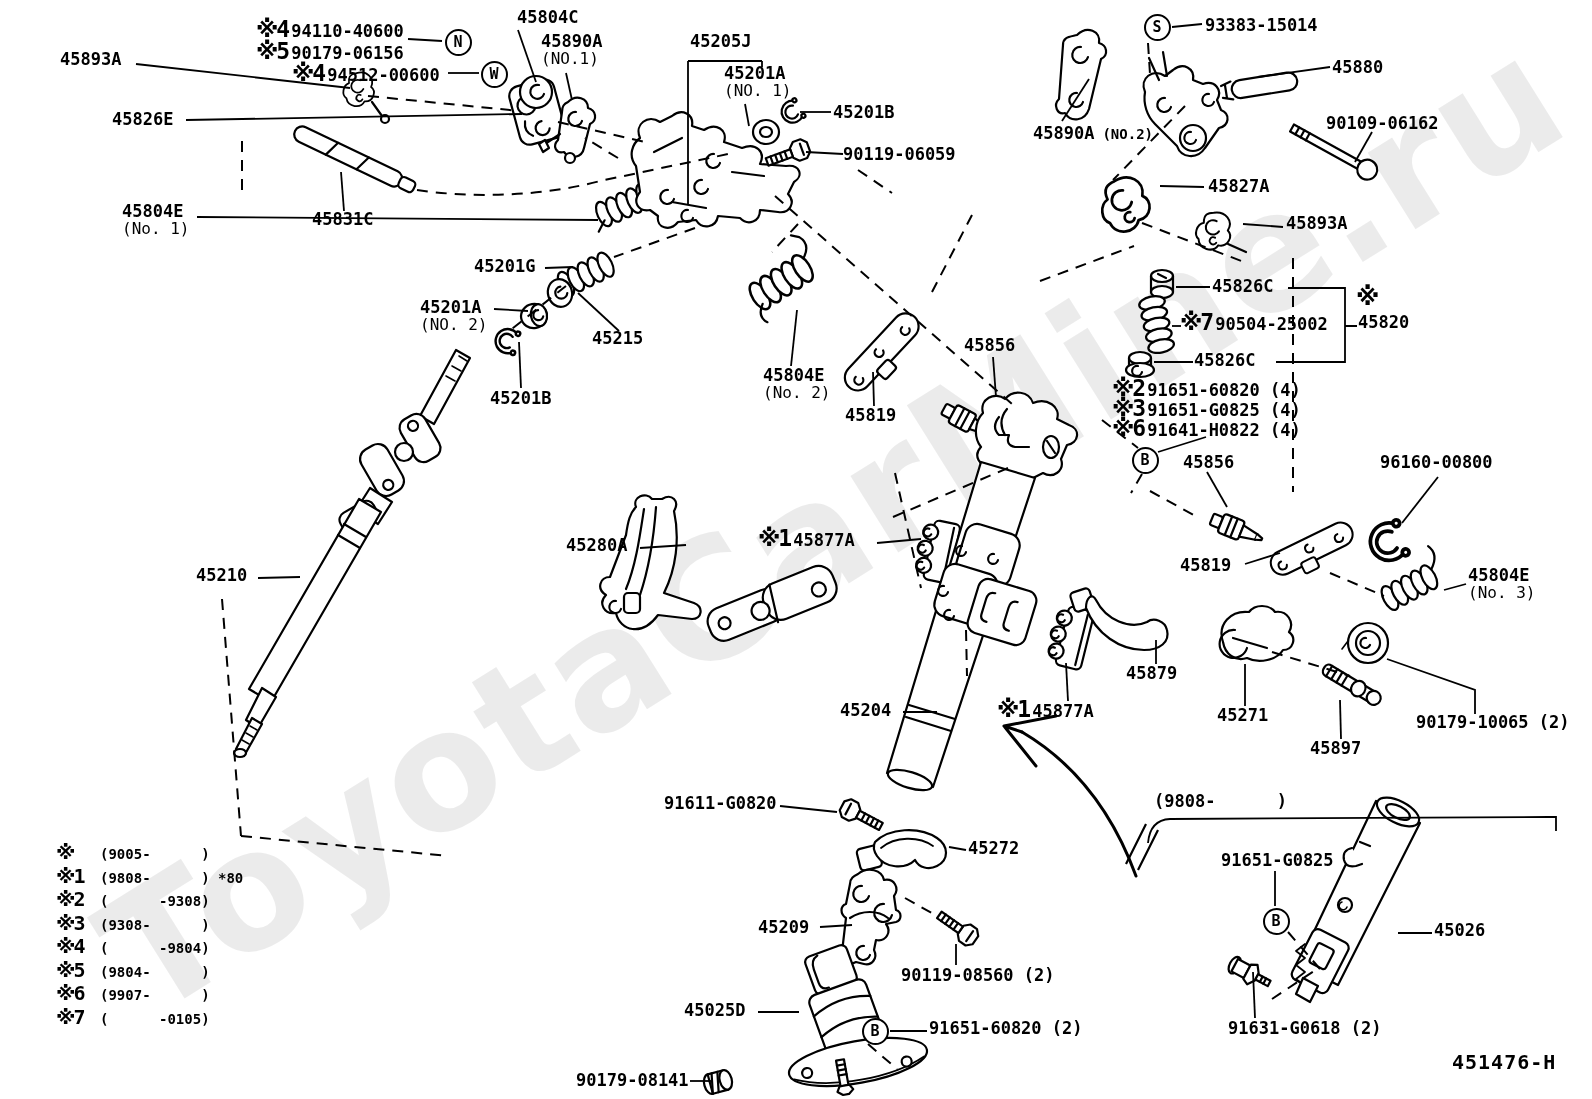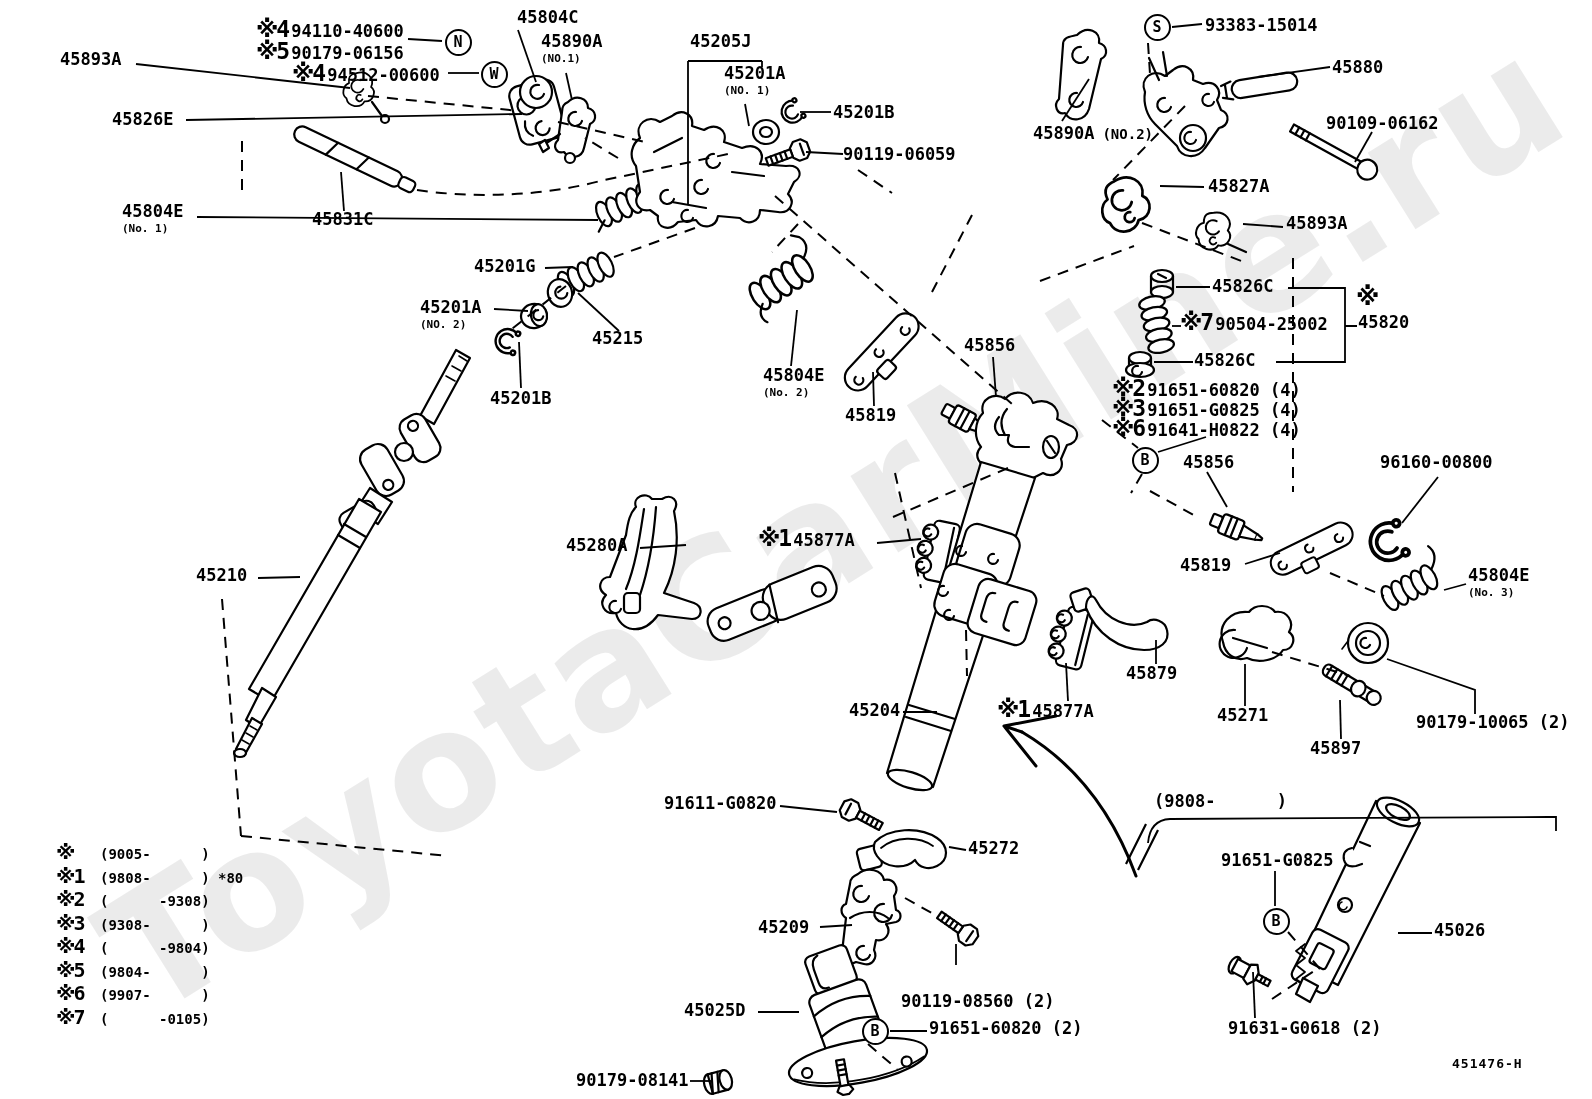--- a/index.html
+++ b/index.html
@@ -3,23 +3,23 @@
 <meta charset="utf-8">
 <style>
   html,body{margin:0;padding:0;background:#fff;}
   #stage{position:relative;width:1592px;height:1099px;background:#fff;overflow:hidden;
          font-family:"DejaVu Sans Mono","DejaVu Sans",monospace;}
   #art{position:absolute;left:0;top:0;}
   .lbl{position:absolute;color:#000;font-weight:bold;font-size:17px;line-height:19px;
        letter-spacing:0px;white-space:pre;}
   .lbl .pfx{font-size:23px;letter-spacing:-2px;margin-right:3px;}
   .lbl .inl{font-size:14px;margin-left:8px;font-weight:bold;margin-top:24px;}
-  .lbl .sub{font-size:11px;line-height:15px;font-weight:bold;}
+  .lbl .sub{font-size:16px;line-height:15px;font-weight:normal;}
   .lbl.big .txt{font-size:24px;}
-  .lbl.code .txt{font-size:13px;letter-spacing:1px;}
+  .lbl.code .txt{font-size:20px;letter-spacing:1px;}
   .circ{position:absolute;width:27px;height:27px;border:2.6px solid #000;border-radius:50%;
         box-sizing:border-box;display:flex;align-items:center;justify-content:center;
         font-size:15px;font-weight:bold;background:#fff;color:#000;z-index:5;}
   #legend{position:absolute;left:56px;top:842px;color:#000;font-weight:bold;line-height:21.5px;}
   .lg-row{white-space:pre;}
   .lg-k{display:inline-block;width:44px;font-size:20px;letter-spacing:-2px;}
   .lg-v{font-size:14px;}
 </style>
 </head>
 <body>
@@ -478,29 +478,29 @@
     <div class="lbl" style="left: 845px; top: 406px;"><span class="txt">45819</span></div>
     <div class="lbl" style="left: 964px; top: 336px;"><span class="txt">45856</span></div>
     <div class="lbl" style="left: 474px; top: 257px;"><span class="txt">45201G</span></div>
     <div class="lbl" style="left: 420px; top: 298px;"><span class="txt">45201A</span><div class="sub">(NO. 2)</div></div>
     <div class="lbl" style="left: 592px; top: 329px;"><span class="txt">45215</span></div>
     <div class="lbl" style="left: 490px; top: 389px;"><span class="txt">45201B</span></div>
     <div class="lbl" style="left: 1126px; top: 664px;"><span class="txt">45879</span></div>
     <div class="lbl" style="left: 1217px; top: 706px;"><span class="txt">45271</span></div>
     <div class="lbl" style="left: 1416px; top: 713px;"><span class="txt">90179-10065 (2)</span></div>
     <div class="lbl" style="left: 1310px; top: 739px;"><span class="txt">45897</span></div>
-    <div class="lbl" style="left: 840px; top: 701px; margin-left: 9px;"><span class="txt">45204</span></div>
+    <div class="lbl" style="left: 840px; top: 701px;"><span class="txt">45204</span></div>
     <div class="lbl" style="left: 997px; top: 700px;"><span class="pfx">※1</span><span class="txt">45877A</span></div>
     <div class="lbl" style="left: 664px; top: 794px;"><span class="txt">91611-G0820</span></div>
     <div class="lbl" style="left: 1154px; top: 792px;"><span class="txt">(9808-      )</span></div>
     <div class="lbl" style="left: 968px; top: 839px;"><span class="txt">45272</span></div>
     <div class="lbl" style="left: 1221px; top: 851px; text-align: center;"><span class="txt">91651-G0825</span></div>
     <div class="lbl" style="left: 1434px; top: 921px;"><span class="txt">45026</span></div>
     <div class="lbl" style="left: 758px; top: 918px;"><span class="txt">45209</span></div>
-    <div class="lbl" style="left: 901px; top: 992px;"><span class="txt">90119-08560 (2)</span></div>
+    <div class="lbl" style="left: 901px; top: 966px;"><span class="txt">90119-08560 (2)</span></div>
     <div class="lbl" style="left: 684px; top: 1001px;"><span class="txt">45025D</span></div>
     <div class="lbl" style="left: 929px; top: 1019px;"><span class="txt">91651-60820 (2)</span></div>
     <div class="lbl" style="left: 576px; top: 1071px;"><span class="txt">90179-08141</span></div>
     <div class="lbl" style="left: 1198px; top: 1019px; margin-left: 30px;"><span class="txt">91631-G0618 (2)</span></div>
     <div class="lbl code" style="left: 1452px; top: 1053px;"><span class="txt">451476-H</span></div>
     <div class="circ" style="left: 444.5px; top: 28.5px;">N</div>
     <div class="circ" style="left: 480.5px; top: 60.5px;">W</div>
     <div class="circ" style="left: 1143.5px; top: 13.5px;">S</div>
     <div class="circ" style="left: 1131.5px; top: 446.5px;">B</div>
     <div class="circ" style="left: 1262.5px; top: 907.5px;">B</div>

